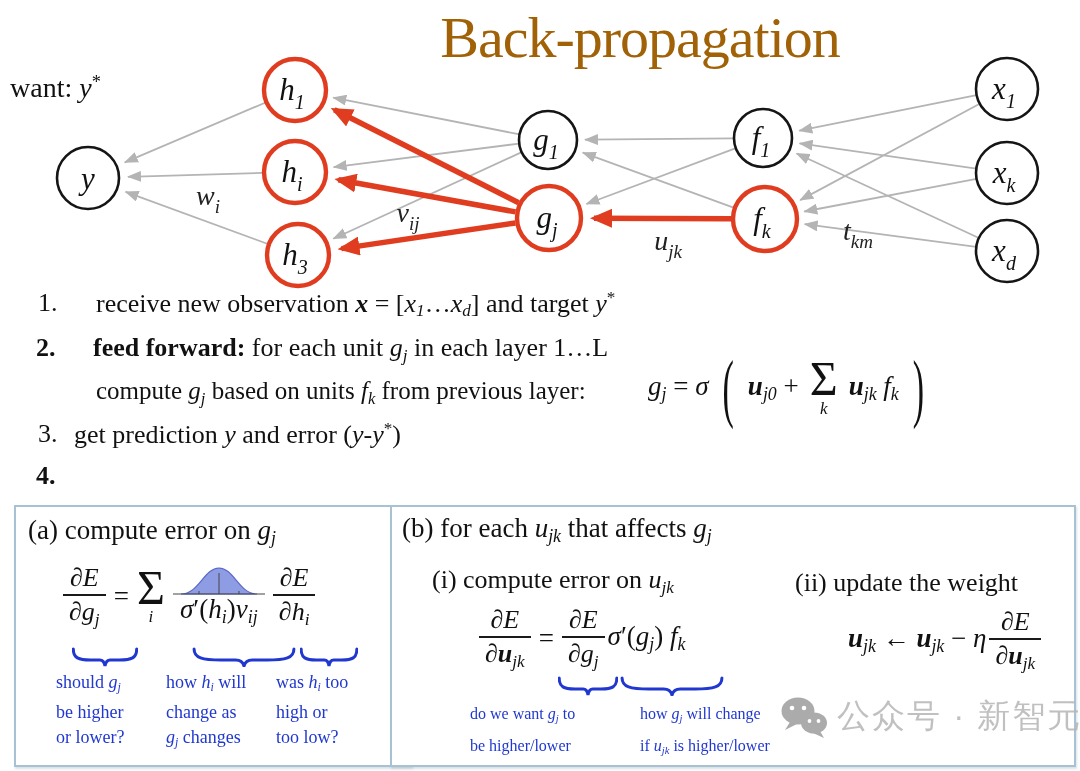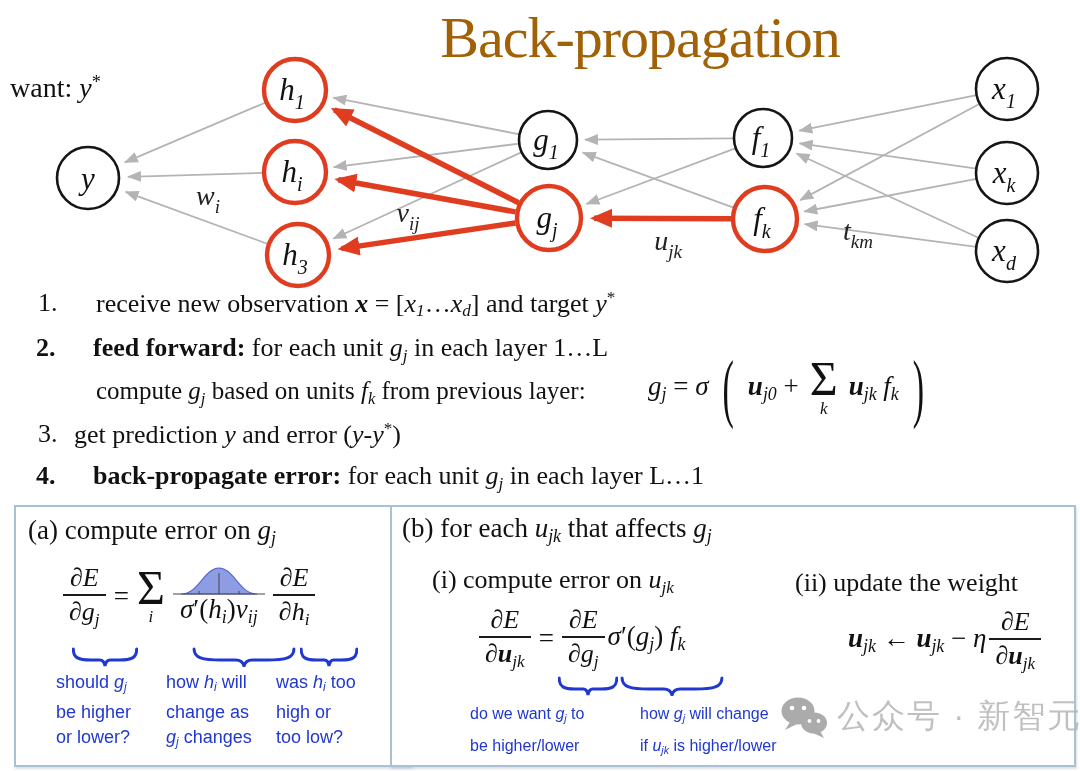--- a/index.html
+++ b/index.html
@@ -42,21 +42,21 @@
   .frac .num{padding:0 6px 1px;}
   .frac .den{border-top:2px solid #1a1a1a;padding:1px 6px 0;}
   .eq{font-size:27px;padding:0 5px;}
   
   .bbox{border:2px solid var(--box_border,#a8c2d4);background:#fff;box-shadow:1px 2px 2px rgba(150,170,190,.35);}
   .boxa{left:14px;top:505px;width:366px;height:258px;padding-left:28px;}
   .boxb{left:390px;top:505px;width:682px;height:258px;}
   .bx-title{position:absolute;font-size:27px;white-space:nowrap;}
   .brace{position:absolute;}
   .brace path{stroke:var(--annotation_blue,#2038d0);stroke-width:3;fill:none;stroke-linecap:round;vector-effect:non-scaling-stroke;}
-  .ann{position:absolute;font-family:Liberation Sans, sans-serif;color:var(--annotation_blue,#2038d0);
+  .ann{position:absolute;font-family:Liberation Serif, serif;color:var(--annotation_blue,#2038d0);
        font-size:18px;line-height:25px;white-space:nowrap;}
   .annb{font-size:16px;line-height:27px;}
   .gmid{display:inline-flex;flex-direction:column;align-items:center;margin:0 2px;}
   .gauss{width:98px;height:32px;margin-bottom:-3px;}
   .gauss .bell{fill:var(--gauss_fill,#8e9ce4);stroke:#5b68c9;stroke-width:1.2;}
   .gauss .ax{stroke:#444;stroke-width:1;}
   
   .wm{left:780px;top:694px;display:flex;align-items:center;gap:9px;opacity:.85;}
   .wm-text{font-family:"Liberation Sans","DejaVu Sans",sans-serif;font-size:33px;color:var(--watermark_gray,#b6b6b6);letter-spacing:2px;white-space:nowrap;}
   .wm-icon{width:48px;height:44px;}
@@ -133,21 +133,20 @@
   </svg>
 
   <div class="abs step" style="left:38px;top:288px;">1.</div>
   <div class="abs step" style="left:96px;top:288px;"><span class="tk-t">receive new observation </span><span class="tk-bi">x</span><span class="tk-t"> = [</span><span class="tk-i">x</span><span class="tk-s">1</span><span class="tk-t">…</span><span class="tk-i">x</span><span class="tk-s">d</span><span class="tk-t">] and target </span><span class="tk-i">y</span><span class="tk-p">*</span></div>
   <div class="abs step tk-b" style="left:36px;top:333px;">2.</div>
   <div class="abs step" style="left:93px;top:333px;"><span class="tk-b">feed forward:</span><span class="tk-t"> for each unit </span><span class="tk-i">g</span><span class="tk-s">j</span><span class="tk-t"> in each layer 1…L</span></div>
   <div class="abs step" style="left:96px;top:377px;font-size:25px;"><span class="tk-t">compute </span><span class="tk-i">g</span><span class="tk-s">j</span><span class="tk-t"> based on units </span><span class="tk-i">f</span><span class="tk-s">k</span><span class="tk-t">  from previous layer:</span></div>
   <div class="abs step" style="left:38px;top:419px;">3.</div>
   <div class="abs step" style="left:74px;top:419px;"><span class="tk-t">get prediction </span><span class="tk-i">y</span><span class="tk-t"> and error (</span><span class="tk-i">y</span><span class="tk-t">-</span><span class="tk-i">y</span><span class="tk-p">*</span><span class="tk-t">)</span></div>
   <div class="abs step tk-b" style="left:36px;top:461px;">4.</div>
-  <div class="abs step" style="left:93px;top:461px;"><span class="tk-b">back-propagate error:</span><span class="tk-t"> for each unit </span><span class="tk-i">g</span><span class="tk-s">j</span><span class="tk-t"> in each layer L…1</span></div>
 
   <div class="abs frow" style="left:648px;top:346px;height:84px;gap:8px;">
     <span class="f27"><span class="tk-i">g</span><span class="tk-s">j</span><span class="tk-t">  =  </span><span class="tk-i">σ</span></span>
     <span class="bigp">(</span>
     <span class="f27"><span class="tk-bi">u</span><span class="tk-s">j0</span><span class="tk-t">  +  </span></span>
     <span class="sumv">
         <span class="sg">Σ</span>
         <span class="ss">k</span>
       </span>
     <span class="f27"><span class="tk-bi">u</span><span class="tk-s">jk</span><span class="tk-t"> </span><span class="tk-i">f</span><span class="tk-s">k</span></span>

